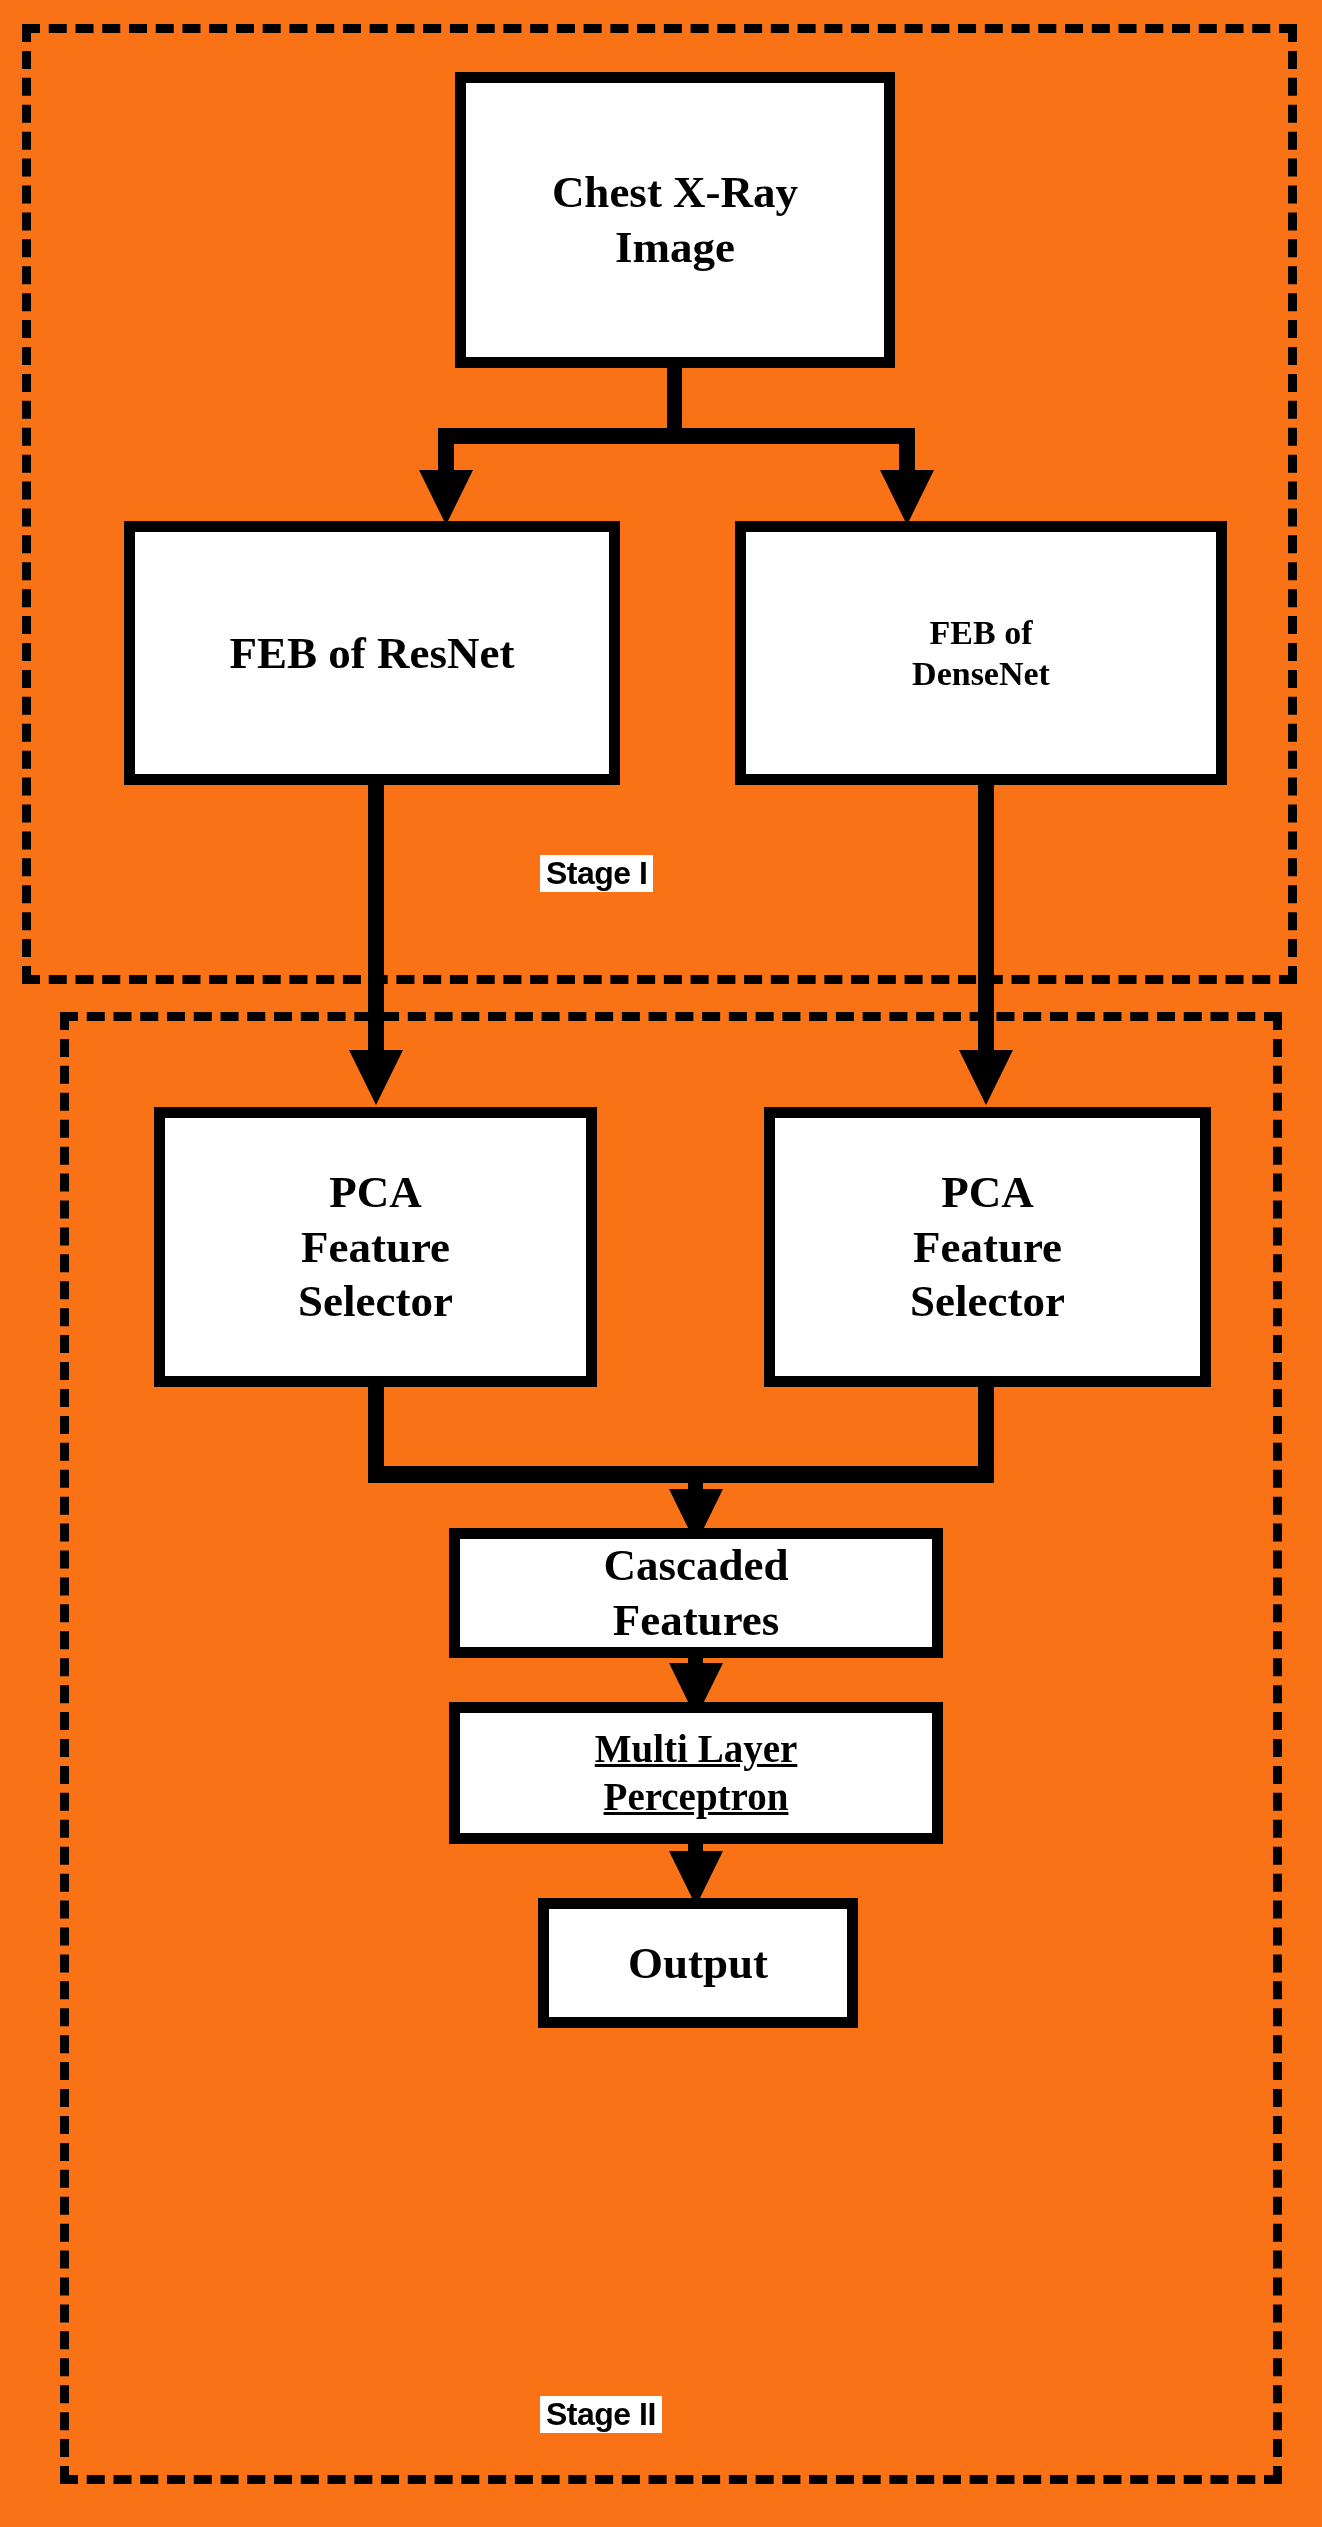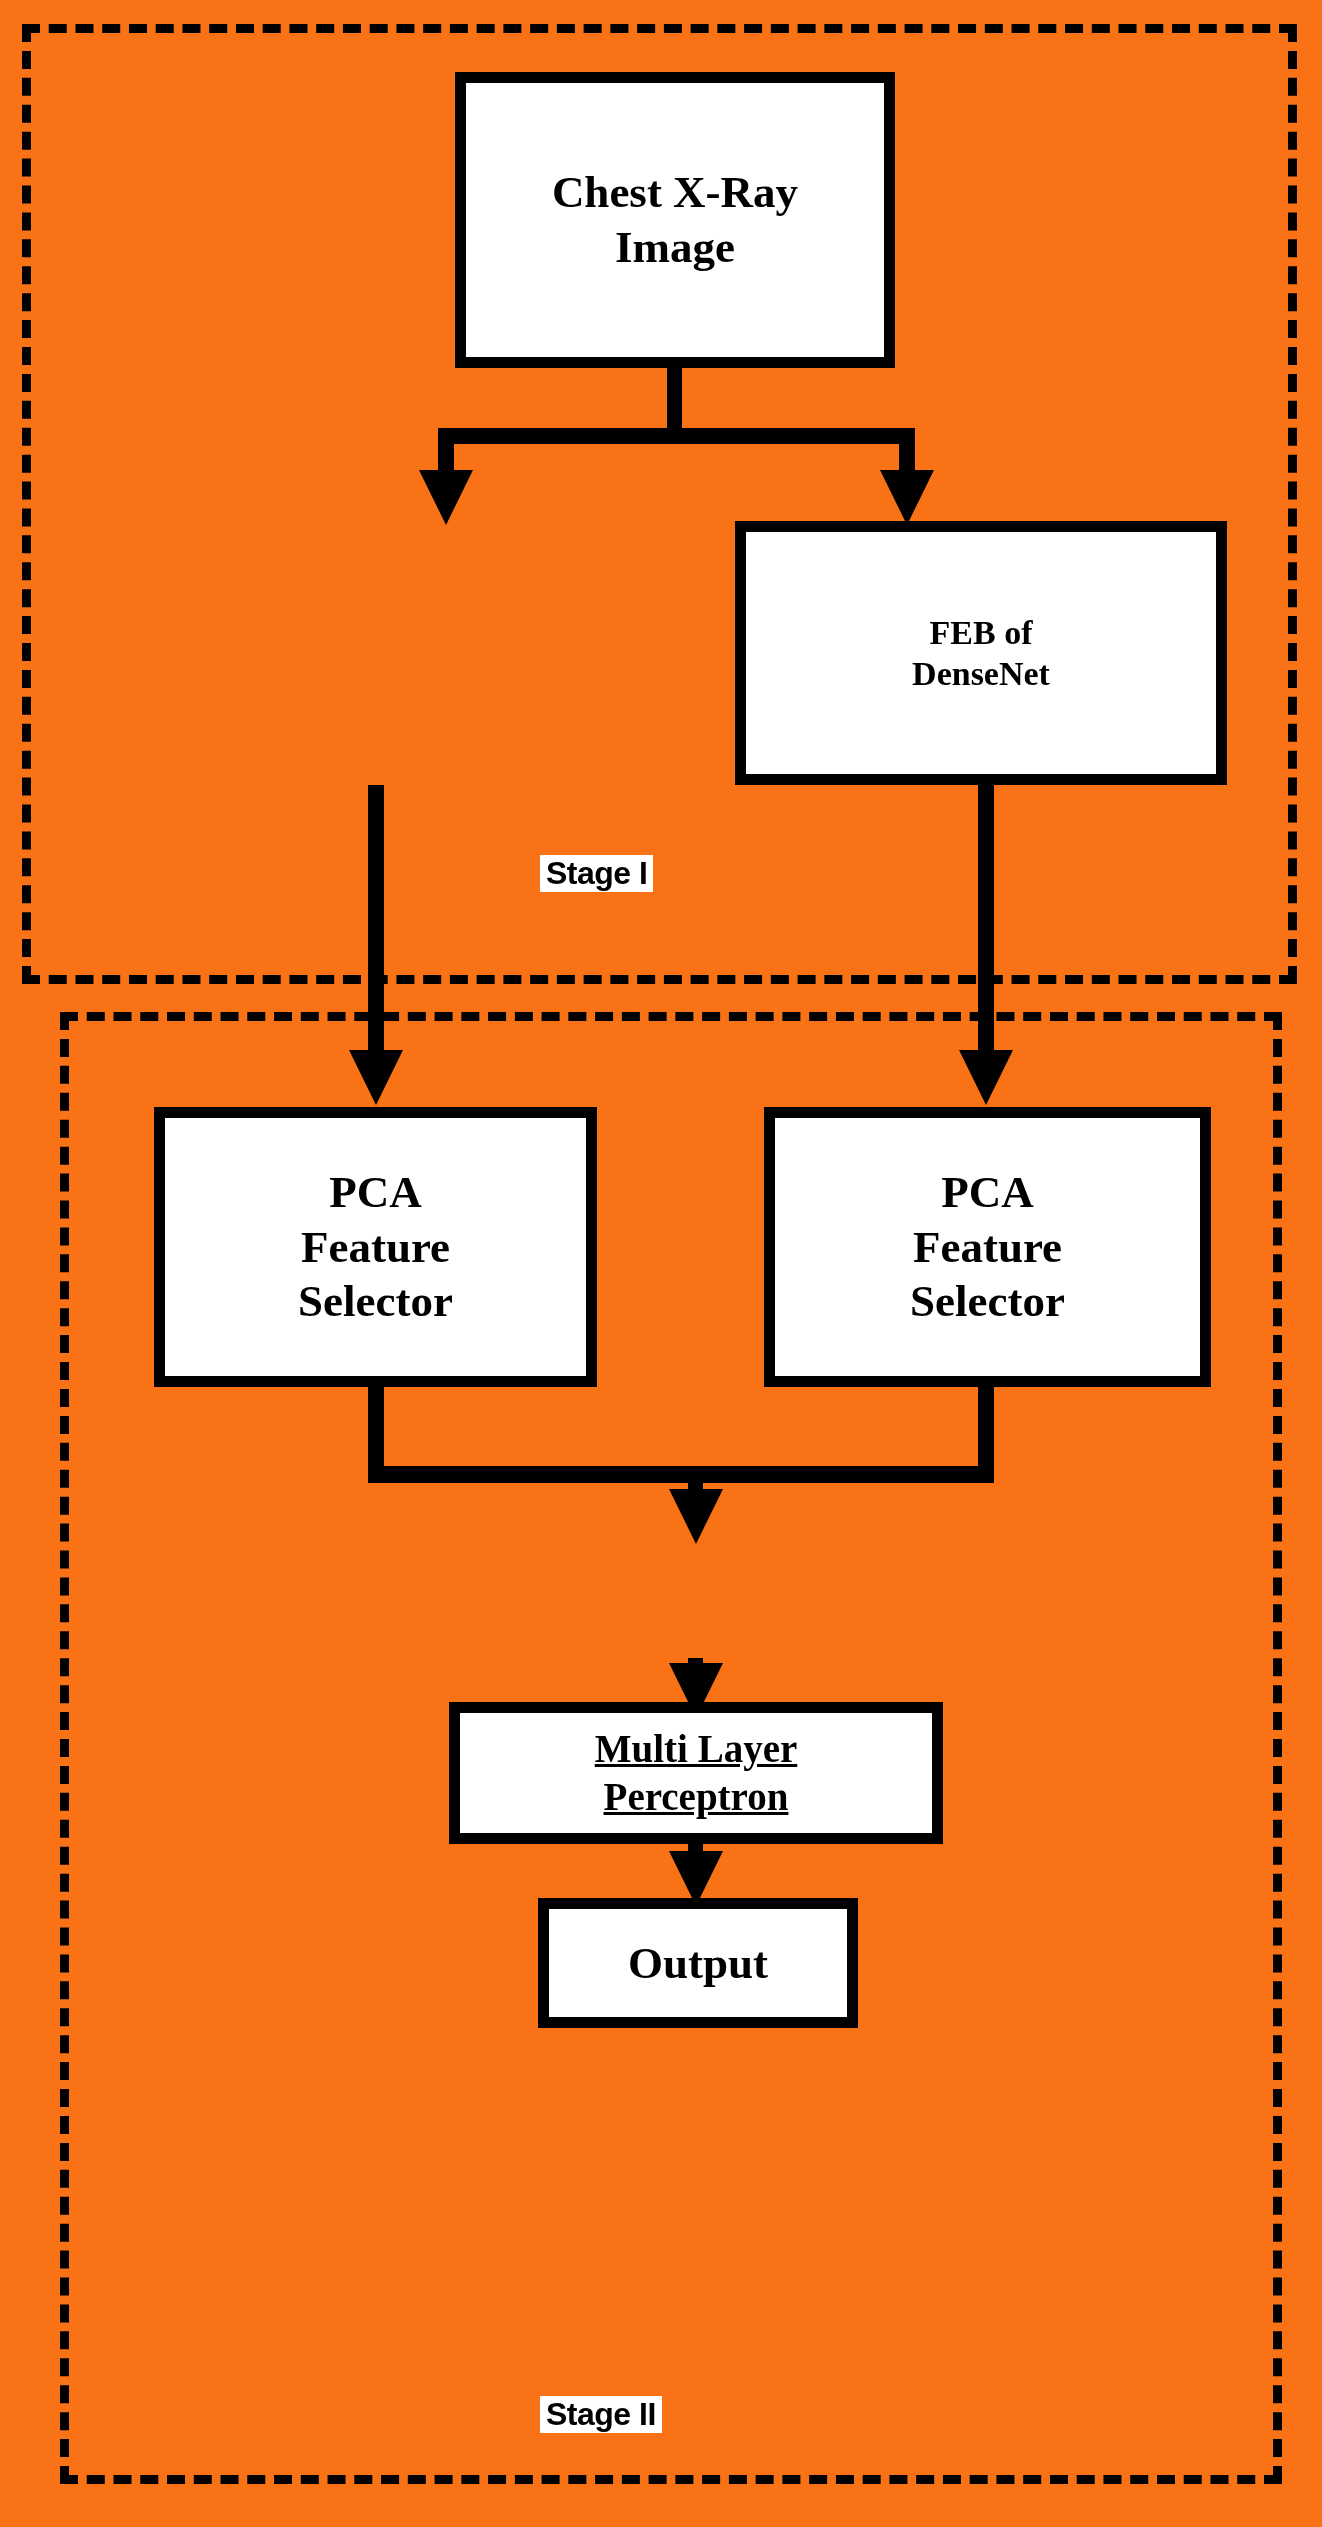--- a/index.html
+++ b/index.html
@@ -147,20 +147,25 @@
   <div class="vline" id="c5-stem"></div>
   <div class="arrow-down" id="c5-arrow"></div>
 
   <div class="node" id="node-chest-xray">
     <div>
       <span>Chest X-Ray</span><br>
       <span>Image</span>
     </div>
   </div>
 
+  <div class="node" id="node-feb-resnet">
+    <div>
+      <span>FEB of ResNet</span>
+    </div>
+  </div>
 
   <div class="node" id="node-feb-densenet">
     <div>
       <span>FEB of</span><br>
       <span>DenseNet</span>
     </div>
   </div>
 
   <div class="node" id="node-pca-left">
     <div>
@@ -171,20 +176,26 @@
   </div>
 
   <div class="node" id="node-pca-right">
     <div>
       <span>PCA</span><br>
       <span>Feature</span><br>
       <span>Selector</span>
     </div>
   </div>
 
+  <div class="node" id="node-cascaded">
+    <div>
+      <span>Cascaded</span><br>
+      <span>Features</span>
+    </div>
+  </div>
 
   <div class="node" id="node-mlp">
     <div>
       <span>Multi Layer</span><br>
       <span>Perceptron</span>
     </div>
   </div>
 
   <div class="node" id="node-output">
     <div>

